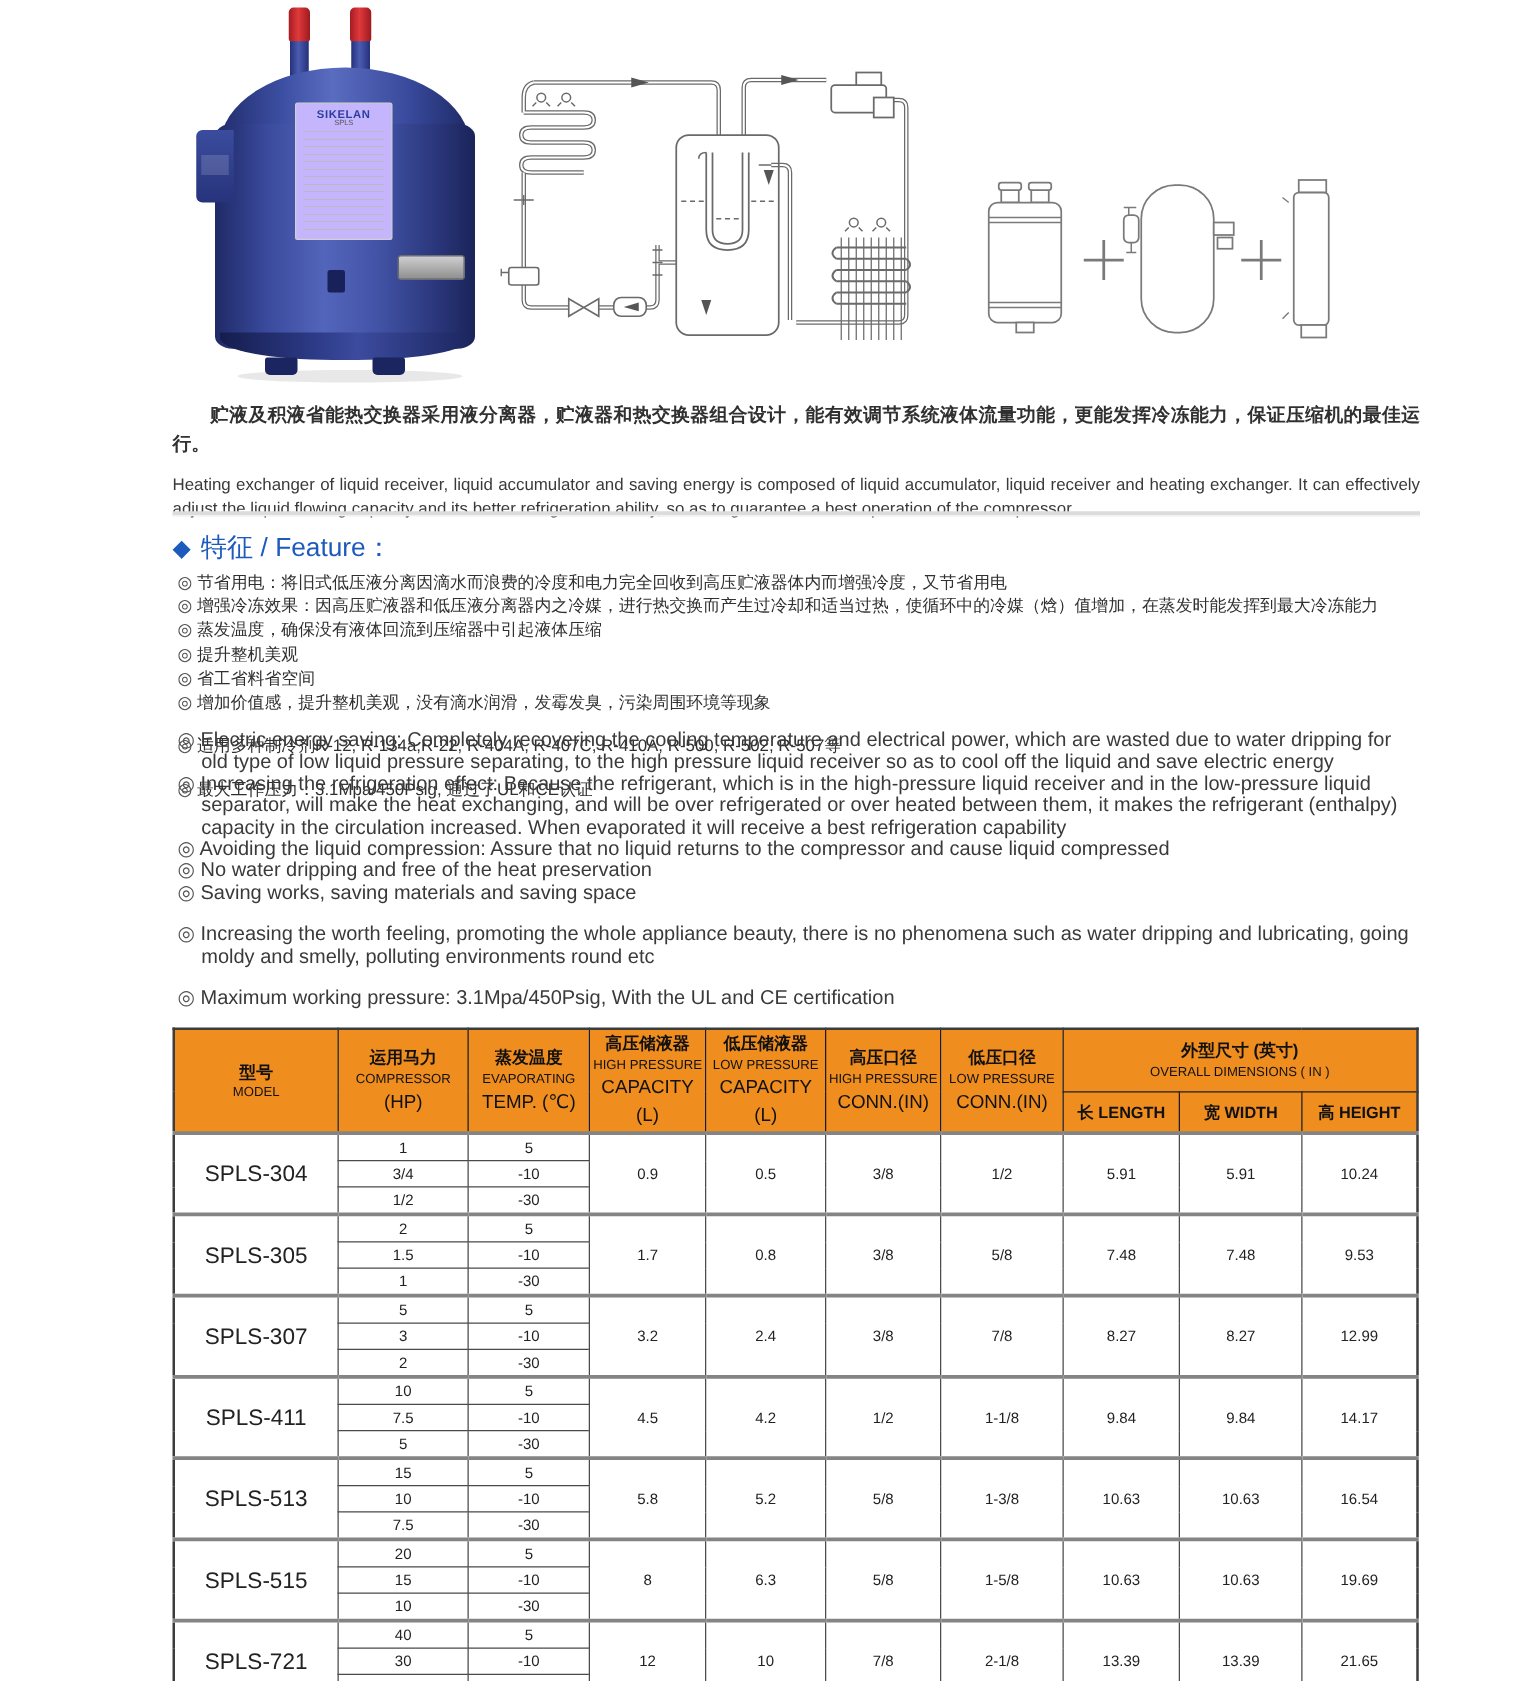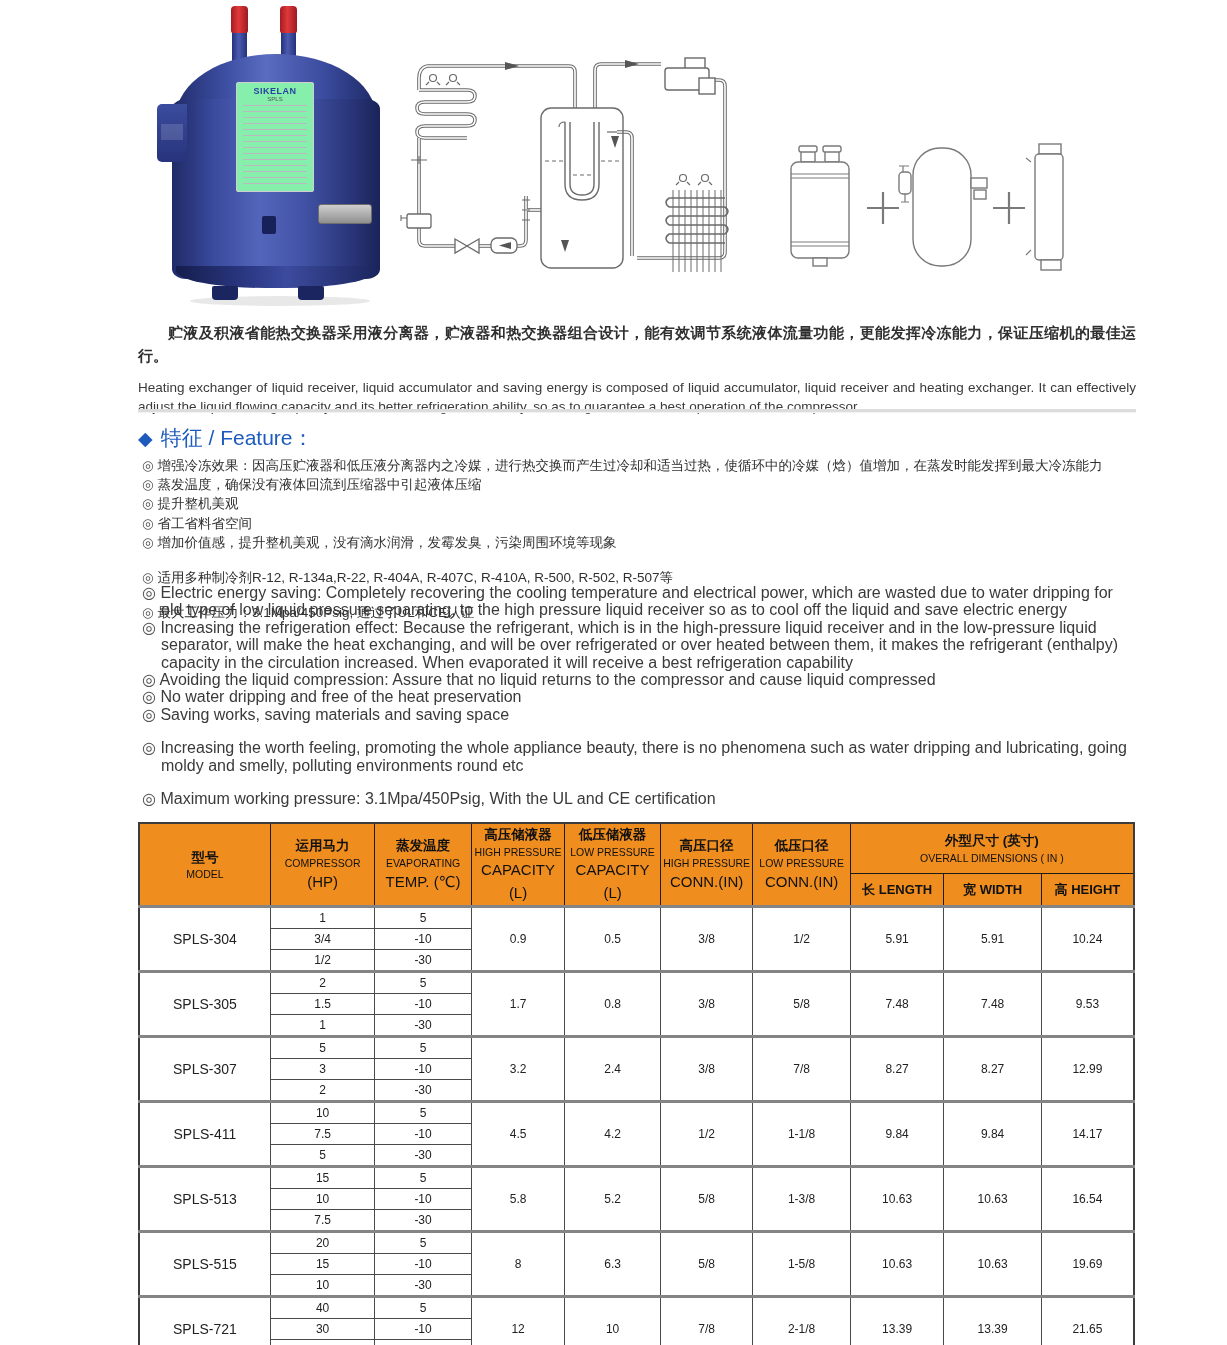--- a/index.html
+++ b/index.html
@@ -17,21 +17,21 @@
         background:linear-gradient(90deg,#1f2a66,#3a4a9d 20%,#5365ba 42%,#4354a8 62%,#273375 88%,#1a2458);}
   .rim{position:absolute;left:6px;top:262px;width:200px;height:22px;border-radius:0 0 45% 45%/0 0 80% 80%;
         background:linear-gradient(90deg,#151d4d,#2e3c8a 40%,#3c4b9e 55%,#1c2660);}
   .foot{position:absolute;width:26px;height:14px;background:#1b2560;border-radius:2px 2px 4px 4px;bottom:0;}
   .bracket{position:absolute;left:-13px;top:100px;width:30px;height:58px;background:linear-gradient(180deg,#3b4c9e,#27337b);
         border-radius:5px 0 0 5px;}
   .bracket:after{content:"";position:absolute;left:4px;top:20px;width:22px;height:16px;background:#fff;opacity:.15;}
   .fitting{position:absolute;left:148px;top:200px;width:52px;height:18px;background:linear-gradient(180deg,#cfcfcf,#8f8f8f);
         border-radius:3px;border:1px solid #6e6e6e;}
   .port-dk{position:absolute;background:#18215a;border-radius:2px;}
-  .label{position:absolute;left:66px;top:78px;width:76px;height:108px;background:#86efac;border:1px solid #cfcfd4;
+  .label{position:absolute;left:66px;top:78px;width:76px;height:108px;background:#c4b5fd;border:1px solid #cfcfd4;
         border-radius:2px;text-align:center;overflow:hidden;}
   .label .brand{font-size:9px;font-weight:bold;color:#2a3fa0;margin-top:3px;letter-spacing:.5px;}
   .label .series{font-size:6px;color:#555;}
   .label .lines{margin:3px 6px 0 6px;height:84px;
         background:repeating-linear-gradient(180deg,#b9b9bf 0 1px,transparent 1px 6px);}
   .shadow{position:absolute;left:20px;bottom:-6px;width:180px;height:10px;border-radius:50%;background:#d9d9d9;opacity:.6;}
 
   
   .schematic{position:absolute;left:393px;top:28px;}
   .components{position:absolute;left:785px;top:140px;}
@@ -58,21 +58,21 @@
   table.spec{position:absolute;left:138px;top:822px;width:997px;border-collapse:collapse;table-layout:fixed;
         font-family:"Liberation Sans","DejaVu Sans",sans-serif;}
   table.spec th{background:#ef8d1f;border:1.5px solid #1c1c1c;color:#111;font-weight:normal;padding:1px 0;}
   table.spec .h1 th{height:43px;}
   table.spec .h2 th{height:27px;font-size:13px;font-weight:bold;}
   th .cn{display:block;font-size:13.5px;font-weight:bold;line-height:1.45;}
   th .en{display:block;font-size:10.5px;line-height:1.4;}
   th .unit{display:block;font-size:15px;line-height:1.5;}
   table.spec td{border:1px solid #4a4a4a;height:20px;text-align:center;vertical-align:middle;
         font-size:12px;color:#222;padding:0;}
-  table.spec td.model{font-size:14px;}
+  table.spec td.model{font-size:18px;}
   table.spec tr.gsep td{border-top:3px solid #848484;}
   table.spec{border:2px solid #3c3c3c;}
 </style>
 </head>
 <body>
 
 <div id="page">
 
   <div class="photo">
     <div class="shadow"></div>
@@ -212,20 +212,21 @@
 
   <p class="intro-cn">贮液及积液省能热交换器采用液分离器，贮液器和热交换器组合设计，能有效调节系统液体流量功能，更能发挥冷冻能力，保证压缩机的最佳运行。</p>
   <p class="intro-en">Heating exchanger of liquid receiver, liquid accumulator and saving energy is composed of liquid accumulator, liquid receiver and heating exchanger. It can effectively adjust the liquid flowing capacity and its better refrigeration ability, so as to guarantee a best operation of the compressor.</p>
   <div class="divider"></div>
 
   <div class="feature-head">
     <span class="diamond">◆</span><span>特征 / Feature：</span>
   </div>
 
   <ul class="flist" id="cn-list">
+      <li><span class="mark">◎ </span><span>节省用电：将旧式低压液分离因滴水而浪费的冷度和电力完全回收到高压贮液器体内而增强冷度，又节省用电</span></li>
       <li><span class="mark">◎ </span><span>增强冷冻效果：因高压贮液器和低压液分离器内之冷媒，进行热交换而产生过冷却和适当过热，使循环中的冷媒（焓）值增加，在蒸发时能发挥到最大冷冻能力</span></li>
       <li><span class="mark">◎ </span><span>蒸发温度，确保没有液体回流到压缩器中引起液体压缩</span></li>
       <li><span class="mark">◎ </span><span>提升整机美观</span></li>
       <li><span class="mark">◎ </span><span>省工省料省空间</span></li>
       <li><span class="mark">◎ </span><span>增加价值感，提升整机美观，没有滴水润滑，发霉发臭，污染周围环境等现象</span></li>
       <li><span class="mark">◎ </span><span>适用多种制冷剂R-12, R-134a,R-22, R-404A, R-407C, R-410A, R-500, R-502, R-507等</span></li>
       <li><span class="mark">◎ </span><span>最大工作压力：3.1Mpa/450Psig, 通过了UL和CE认证</span></li>
     </ul>
   <ul class="flist" id="en-list">
       <li><span class="mark">◎ </span><span>Electric energy saving: Completely recovering the cooling temperature and electrical power, which are wasted due to water dripping for old type of low liquid pressure separating, to the high pressure liquid receiver so as to cool off the liquid and save electric energy</span></li>

